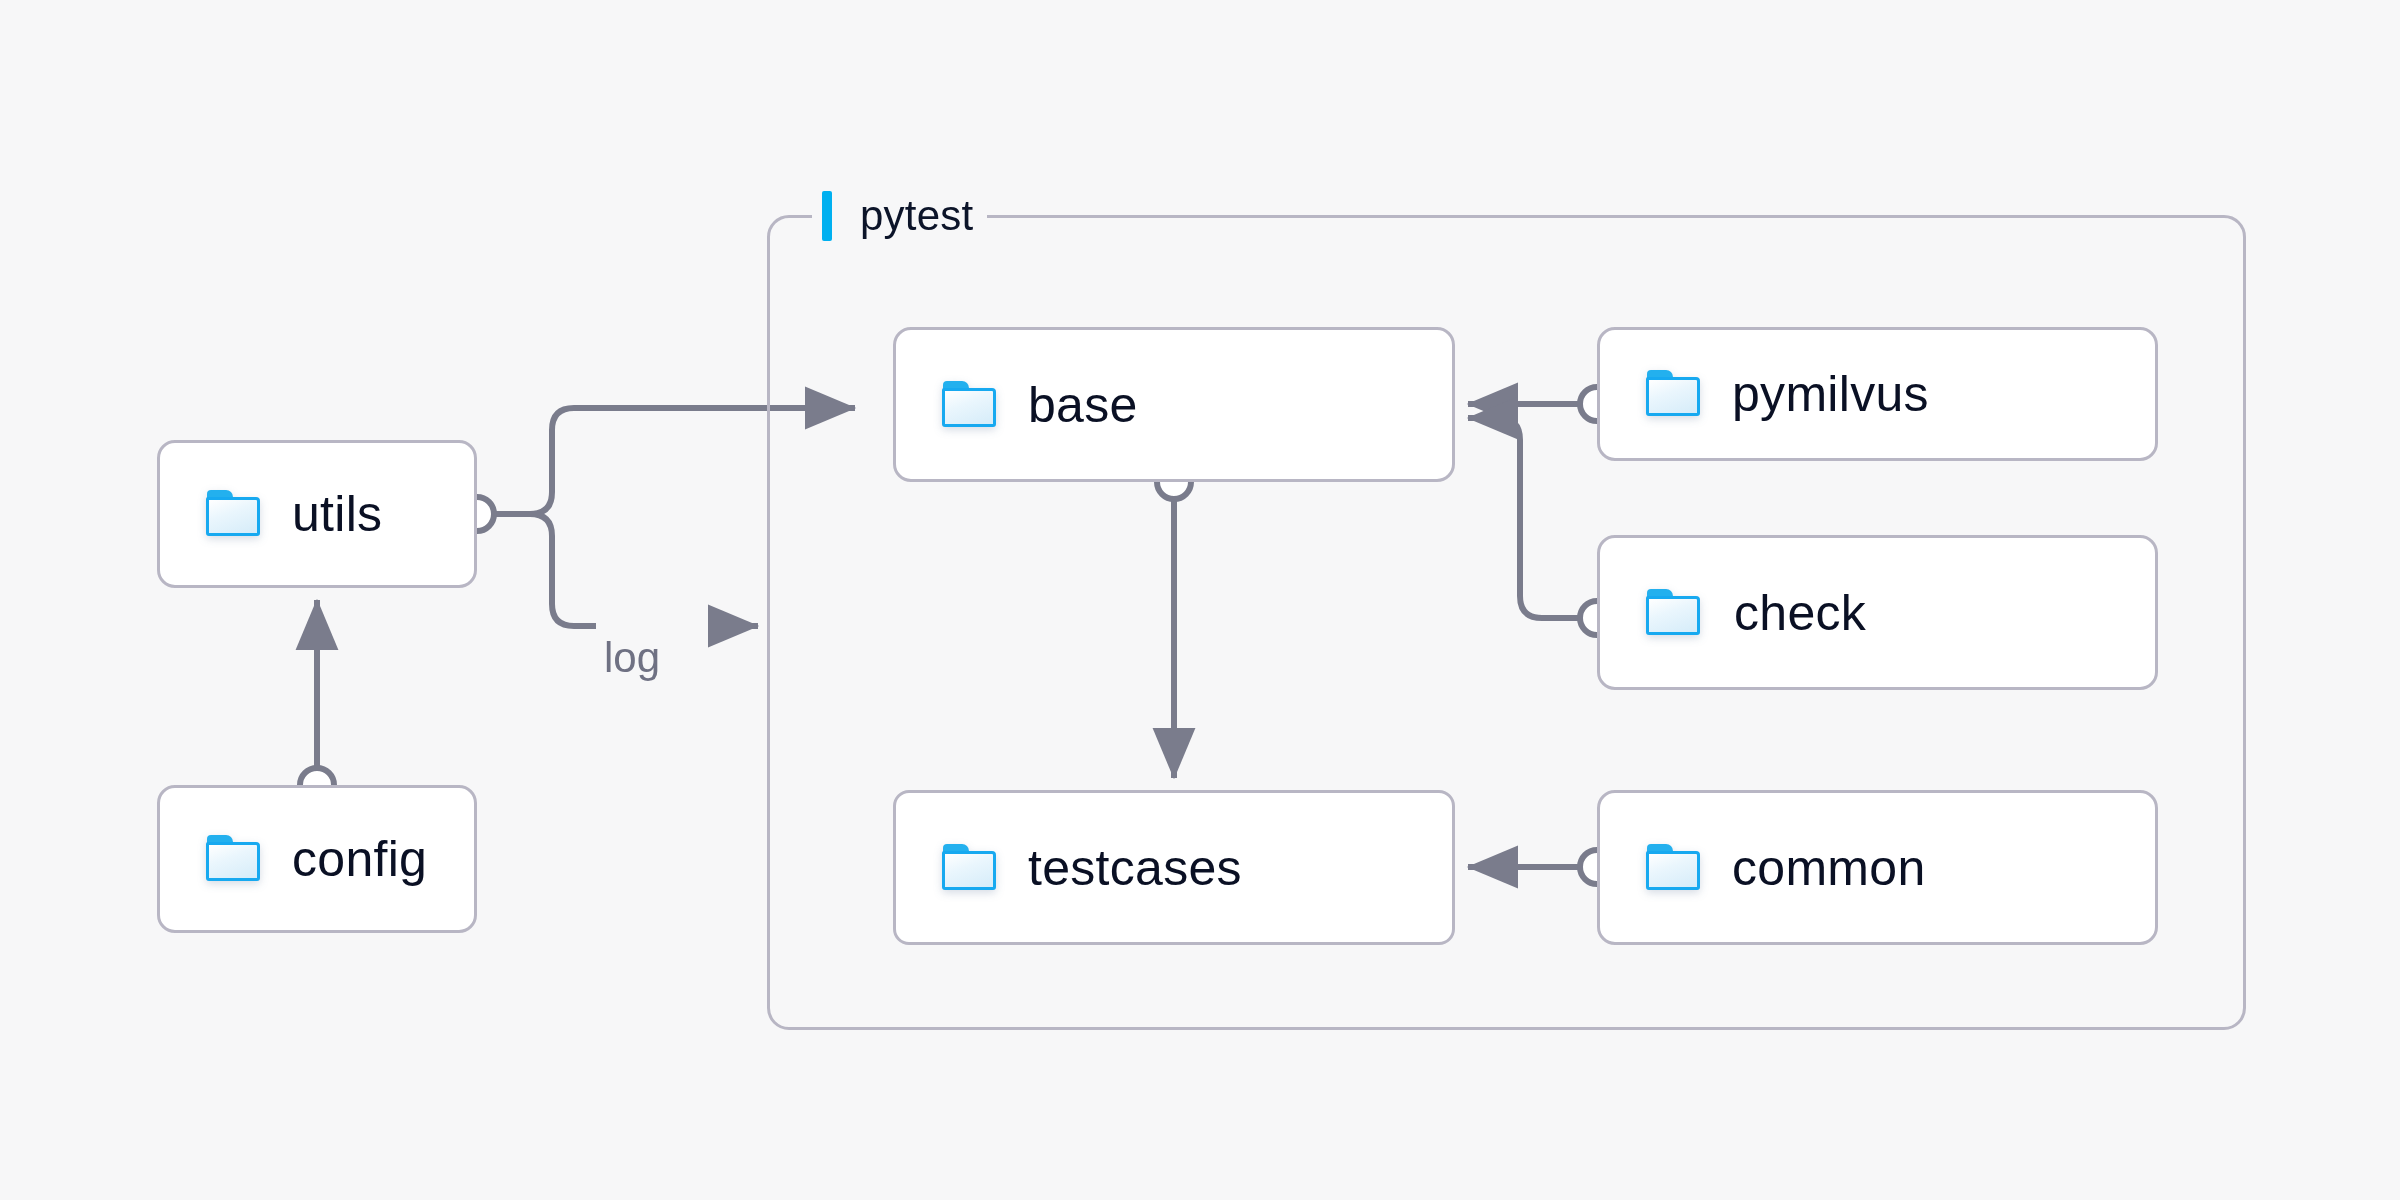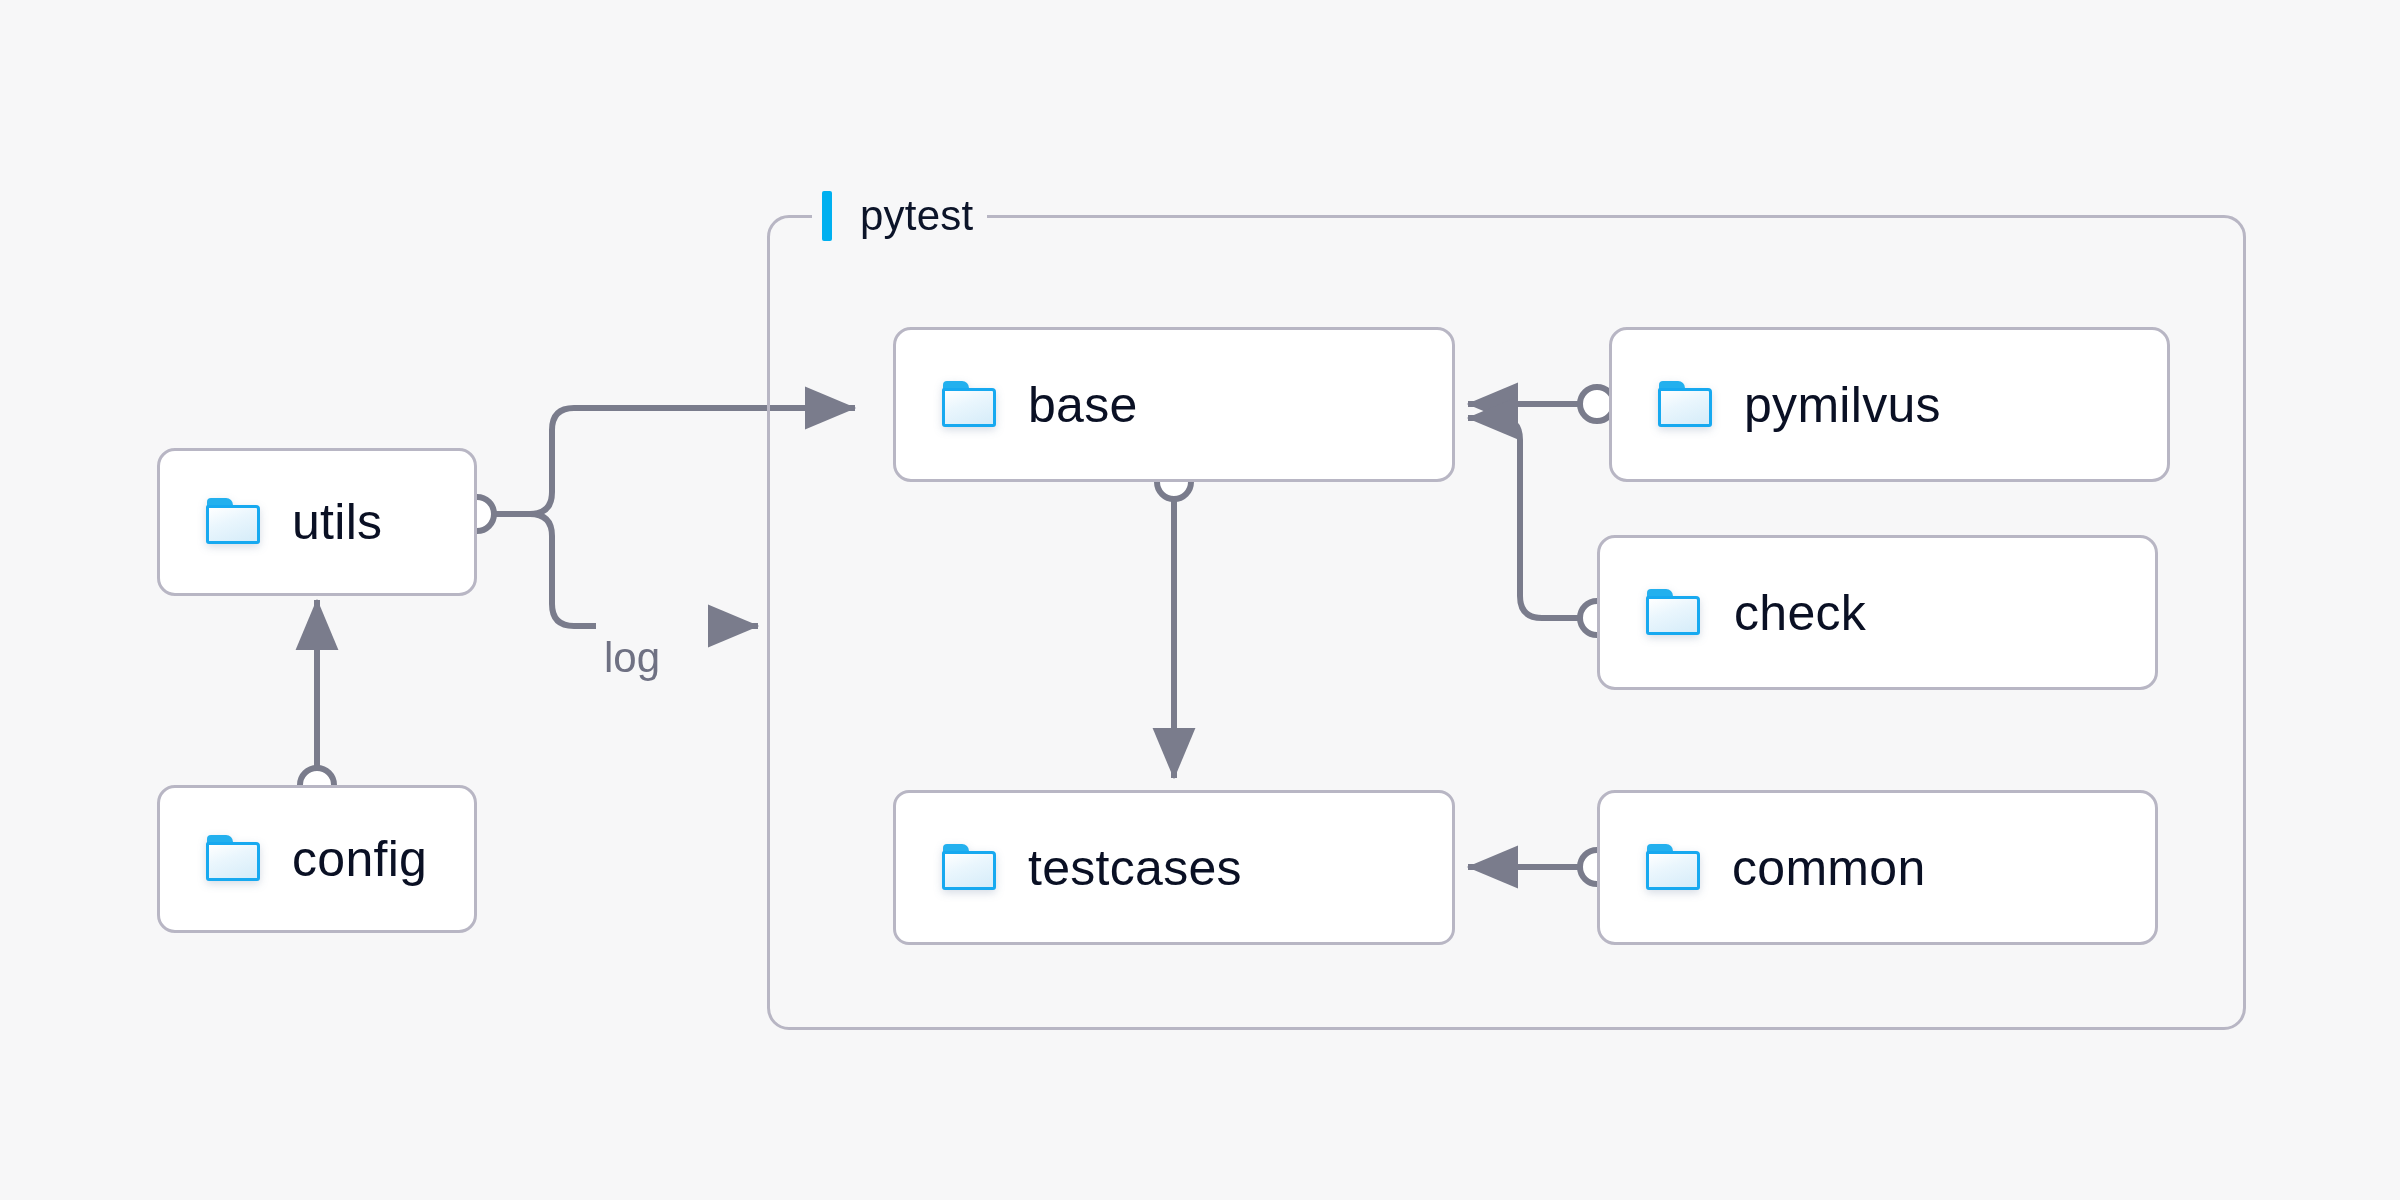--- a/index.html
+++ b/index.html
@@ -150,21 +150,21 @@
   </svg>
 
   <div class="group-box" style="left:767px; top:215px; width:1479px; height:815px;"></div>
   <div class="group-label" style="left:812px; top:187px;">
     <span class="group-bar"></span>
     <span class="group-title">pytest</span>
   </div>
 
   <div class="edge-text" style="left:604px; top:600px;margin-top:34px;">log</div>
 
-  <div class="node" style="left:157px; top:440px; width:320px; height:148px;margin-top:8px;">
+  <div class="node" style="left:157px; top:440px; width:320px; height:148px;">
     <span class="folder-icon">
       <span class="tab"></span>
         <span class="body"></span>
     </span>
     <span class="node-label">utils</span>
   </div>
 
   <div class="node" style="left:157px; top:785px; width:320px; height:148px;text-align:right;">
     <span class="folder-icon">
       <span class="tab"></span>
@@ -182,21 +182,21 @@
   </div>
 
   <div class="node" style="left:893px; top:790px; width:562px; height:155px;border-radius:16px;">
     <span class="folder-icon">
       <span class="tab"></span>
         <span class="body"></span>
     </span>
     <span class="node-label">testcases</span>
   </div>
 
-  <div class="node" style="left:1597px; top:327px; width:561px; height:155px;margin-left:12px;">
+  <div class="node" style="left:1597px; top:327px; width:561px; height:134px;">
     <span class="folder-icon">
       <span class="tab"></span>
         <span class="body"></span>
     </span>
     <span class="node-label">pymilvus</span>
   </div>
 
   <div class="node" style="left:1597px; top:535px; width:561px; height:155px;gap:32px;">
     <span class="folder-icon">
       <span class="tab"></span>

